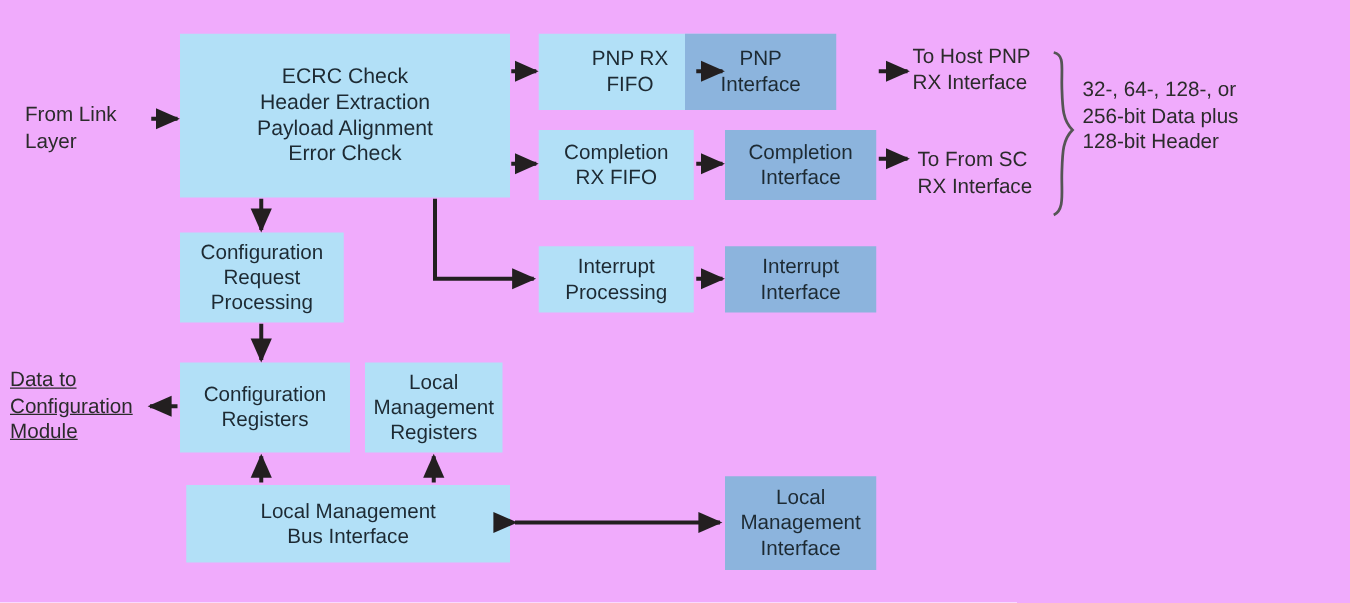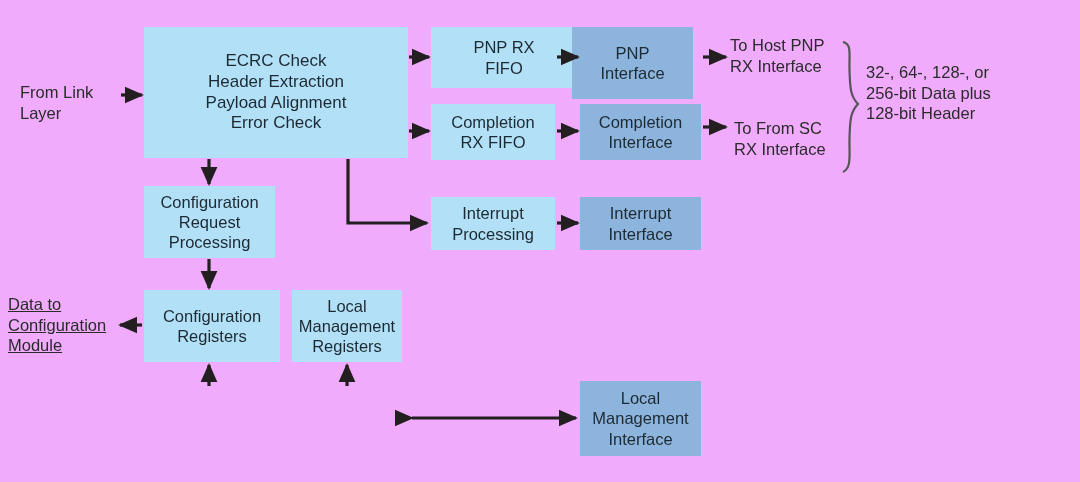--- a/index.html
+++ b/index.html
@@ -57,21 +57,21 @@
 <div id="canvas">
 
   <div class="box light" style="left:144px; top:27px; width:264px; height:131px; font-size:17px;">ECRC Check
 Header Extraction
 Payload Alignment
 Error Check</div>
 
   <div class="box light" style="left:431px; top:27px; width:146px; height:61px;">PNP RX
 FIFO</div>
 
-  <div class="box dark" style="left:572px; top:27px; width:121px; height:72px;text-align:center;">PNP
+  <div class="box dark" style="left:548px; top:27px; width:121px; height:61px;text-align:center;">PNP
 Interface</div>
 
   <div class="box light" style="left:431px; top:104px; width:124px; height:56px;">Completion
 RX FIFO</div>
 
   <div class="box dark" style="left:580px; top:104px; width:121px; height:56px;">Completion
 Interface</div>
 
   <div class="box light" style="left:431px; top:197px; width:124px; height:53px;">Interrupt
 Processing</div>
@@ -83,20 +83,22 @@
 Request
 Processing</div>
 
   <div class="box light" style="left:144px; top:290px; width:136px; height:72px;">Configuration
 Registers</div>
 
   <div class="box light" style="left:292px; top:290px; width:110px; height:72px;">Local
 Management
 Registers</div>
 
+  <div class="box light" style="left:149px; top:388px; width:259px; height:62px;">Local Management
+Bus Interface</div>
 
   <div class="box dark" style="left:580px; top:381px; width:121px; height:75px;">Local
 Management
 Interface</div>
 
   <div class="label right" style="left:20px; top:82px; width:97px;">From Link
 Layer</div>
 
   <div class="label left" style="left:730px; top:35px; width:112px;">To Host PNP
 RX Interface</div>

